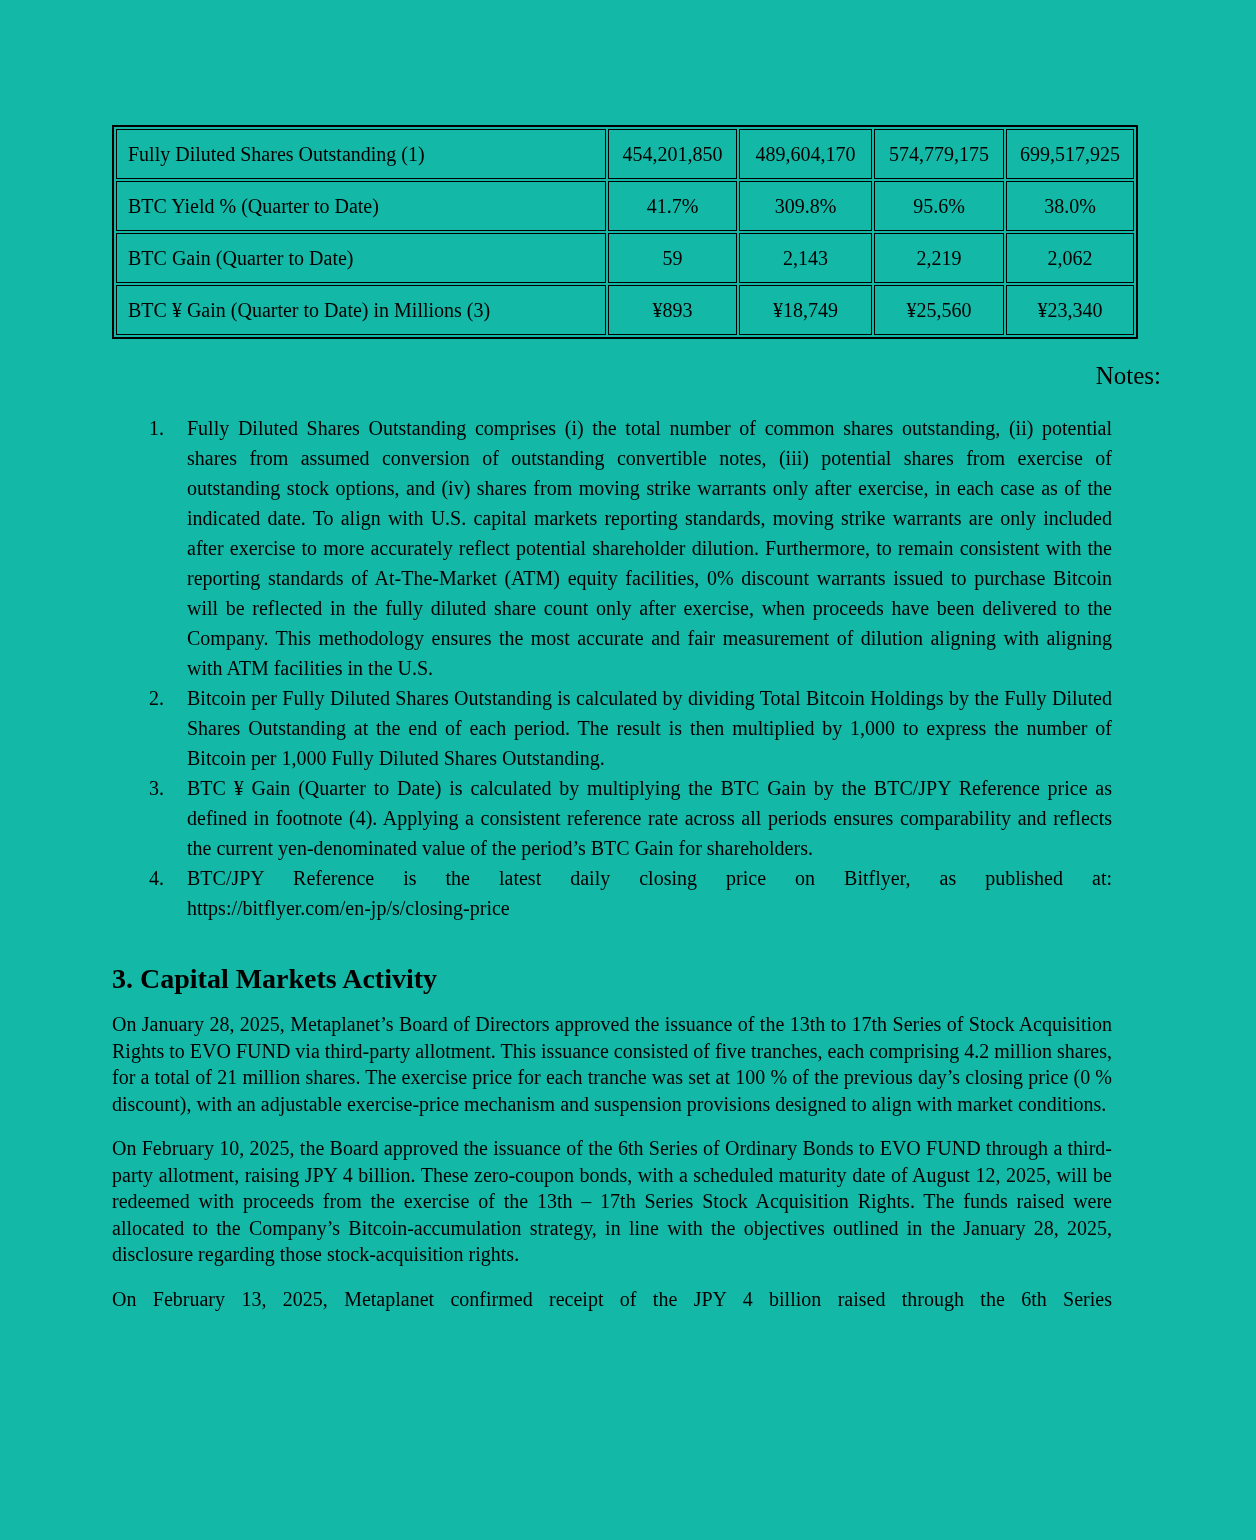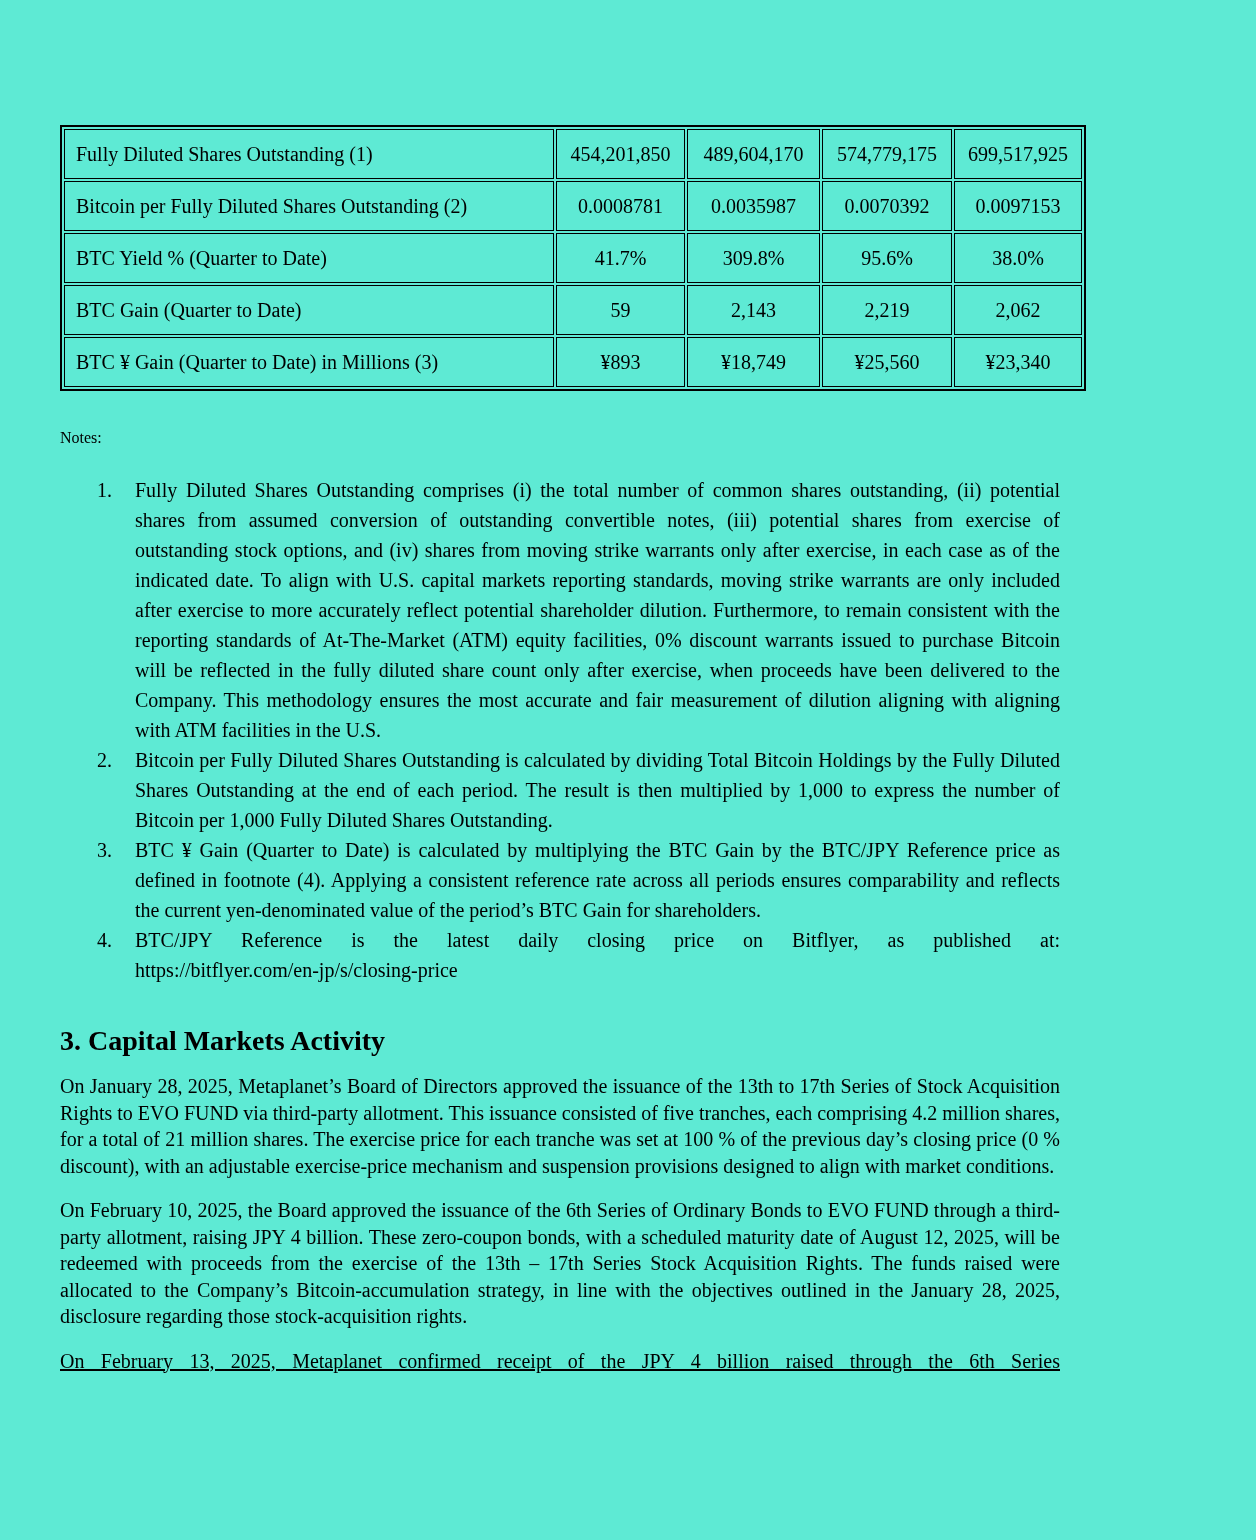--- a/index.html
+++ b/index.html
@@ -4,23 +4,23 @@
 <style>
   html, body {
     margin: 0;
     padding: 0;
     background: #ffffff;
   }
   .page {
     position: relative;
     width: 1256px;
     height: 1540px;
-    background: #5eead4;
+    background: #14b8a6;
     box-sizing: border-box;
-    padding: 125px 95px 0 60px;
+    padding: 125px 95px 0 112px;
     font-family: "Liberation Serif", "DejaVu Serif", serif;
     color: #000000;
     overflow: hidden;
   }
   table.metrics {
     border-collapse: separate;
     border-spacing: 2px;
     border: 2px solid #000000;
     width: 1026px;
     table-layout: fixed;
@@ -35,23 +35,24 @@
   }
   td.lbl {
     text-align: left;
     padding: 0 8px 0 11px;
   }
   td.val {
     text-align: center;
     padding: 0 2px;
   }
   .notes-label {
-    margin-top: 34px;
-    font-size: 16px;
+    margin-top: 24px;
+    font-size: 25px;
     line-height: 26px;
+    text-align: right;
   }
   .notes-list {
     margin-top: 24px;
     width: 1000px;
   }
   .note-item {
     display: flex;
     font-size: 20px;
     line-height: 30px;
     text-align: justify;
@@ -77,21 +78,20 @@
   }
   .para {
     width: 1000px;
     margin: 18px 0 0 0;
     font-size: 20px;
     line-height: 26.5px;
     text-align: justify;
   }
   .para.cutoff {
     text-align-last: justify;
-    text-decoration: underline;
   }
 </style>
 </head>
 <body>
 
 <div class="page">
 
   <table class="metrics">
     <colgroup>
       <col style="width:490px">
@@ -100,27 +100,20 @@
       <col style="width:130px">
       <col style="width:128px">
     </colgroup>
     <tbody>
       <tr>
         <td class="lbl">Fully Diluted Shares Outstanding (1)</td>
         <td class="val">454,201,850</td>
         <td class="val">489,604,170</td>
         <td class="val">574,779,175</td>
         <td class="val">699,517,925</td>
-      </tr>
-      <tr>
-        <td class="lbl">Bitcoin per Fully Diluted Shares Outstanding (2)</td>
-        <td class="val">0.0008781</td>
-        <td class="val">0.0035987</td>
-        <td class="val">0.0070392</td>
-        <td class="val">0.0097153</td>
       </tr>
       <tr>
         <td class="lbl">BTC Yield % (Quarter to Date)</td>
         <td class="val">41.7%</td>
         <td class="val">309.8%</td>
         <td class="val">95.6%</td>
         <td class="val">38.0%</td>
       </tr>
       <tr>
         <td class="lbl">BTC Gain (Quarter to Date)</td>

